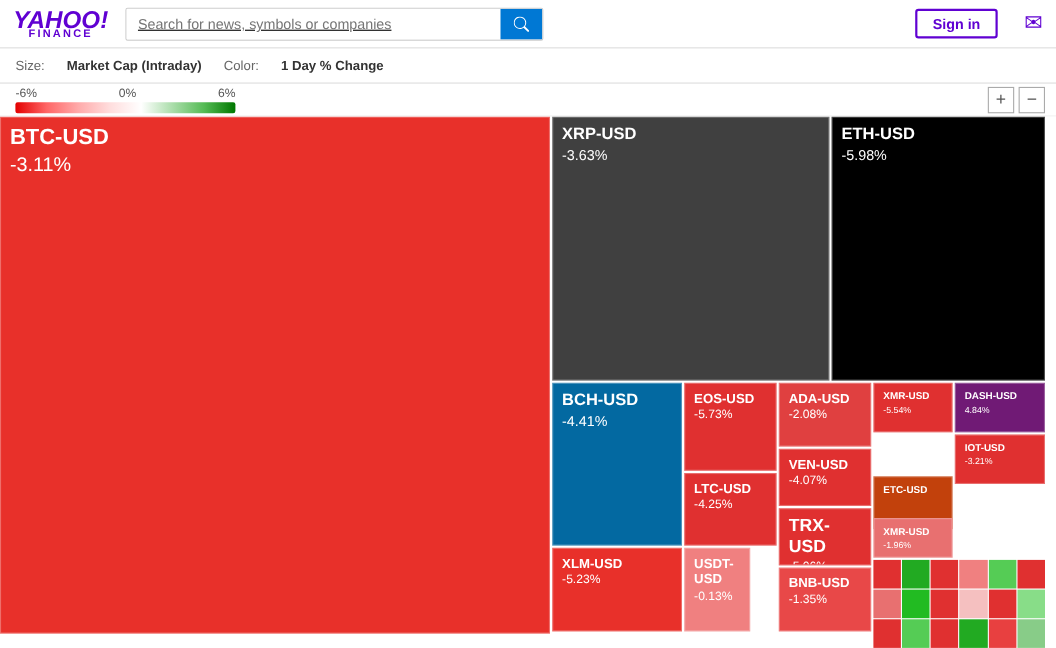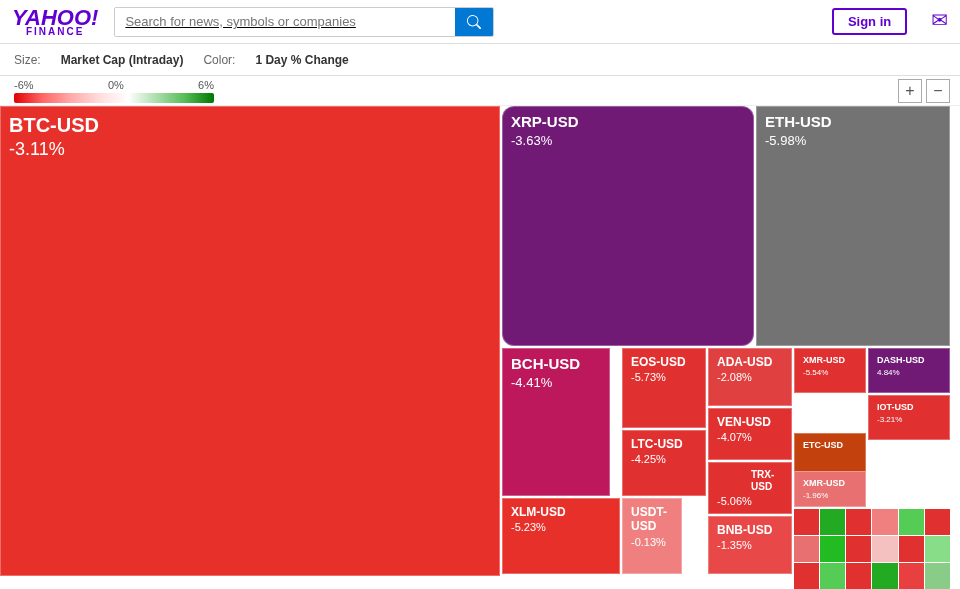--- a/index.html
+++ b/index.html
@@ -224,50 +224,50 @@
     <button class="zoom-btn">+</button>
     <button class="zoom-btn">−</button>
   </div>
 </div>
 
 <div id="treemap">
 <div class="tile" style="left: 0px; top: 0px; width: 500px; height: 470px; background: rgb(232, 48, 42);">
       <div class="tile-name" style="font-size: 20px;">BTC-USD</div>
       <div class="tile-pct" style="font-size: 18px;">-3.11%</div>
     </div>
-    <div class="tile" style="left: 502px; top: 0px; width: 252px; height: 240px; background: #701a75; border-radius: 12px;">
+    <div class="tile" style="left: 502px; top: 0px; width: 252px; height: 240px; background: #404040;">
       <div class="tile-name" style="font-size: 15px;">XRP-USD</div>
       <div class="tile-pct" style="font-size: 13px;">-3.63%</div>
     </div>
-    <div class="tile" style="left: 756px; top: 0px; width: 194px; height: 240px; background: #737373;">
+    <div class="tile" style="left: 756px; top: 0px; width: 194px; height: 240px; background: #000000;">
       <div class="tile-name" style="font-size: 15px;">ETH-USD</div>
       <div class="tile-pct" style="font-size: 13px;">-5.98%</div>
     </div>
-    <div class="tile" style="left: 502px; top: 242px; width: 108px; height: 148px; background: #be185d;">
+    <div class="tile" style="left: 502px; top: 242px; width: 118px; height: 148px; background: #0369a1;">
       <div class="tile-name" style="font-size: 15px;">BCH-USD</div>
       <div class="tile-pct" style="font-size: 13px;">-4.41%</div>
     </div>
     <div class="tile" style="left: 622px; top: 242px; width: 84px; height: 80px; background: rgb(224, 48, 48);">
       <div class="tile-name" style="font-size: 12px;">EOS-USD</div>
       <div class="tile-pct" style="font-size: 11px;">-5.73%</div>
     </div>
     <div class="tile" style="left: 622px; top: 324px; width: 84px; height: 66px; background: rgb(224, 48, 48);">
       <div class="tile-name" style="font-size: 12px;">LTC-USD</div>
       <div class="tile-pct" style="font-size: 11px;">-4.25%</div>
     </div>
     <div class="tile" style="left: 708px; top: 242px; width: 84px; height: 58px; background: rgb(224, 64, 64);">
       <div class="tile-name" style="font-size: 12px;">ADA-USD</div>
       <div class="tile-pct" style="font-size: 11px;">-2.08%</div>
     </div>
     <div class="tile" style="left: 708px; top: 302px; width: 84px; height: 52px; background: rgb(224, 48, 48);">
       <div class="tile-name" style="font-size: 12px;">VEN-USD</div>
       <div class="tile-pct" style="font-size: 11px;">-4.07%</div>
     </div>
     <div class="tile" style="left: 708px; top: 356px; width: 84px; height: 52px; background: rgb(224, 48, 48);">
-      <div class="tile-name" style="font-size: 10px; margin-left: 34px;">TRX-USD</div>
+      <div class="tile-name" style="font-size: 16px;">TRX-USD</div>
       <div class="tile-pct" style="font-size: 11px;">-5.06%</div>
     </div>
     <div class="tile" style="left: 708px; top: 410px; width: 84px; height: 58px; background: rgb(232, 72, 72);">
       <div class="tile-name" style="font-size: 12px;">BNB-USD</div>
       <div class="tile-pct" style="font-size: 11px;">-1.35%</div>
     </div>
     <div class="tile" style="left: 794px; top: 242px; width: 72px; height: 45px; background: rgb(224, 48, 48);">
       <div class="tile-name" style="font-size: 9px;">XMR-USD</div>
       <div class="tile-pct" style="font-size: 8px;">-5.54%</div>
     </div>

